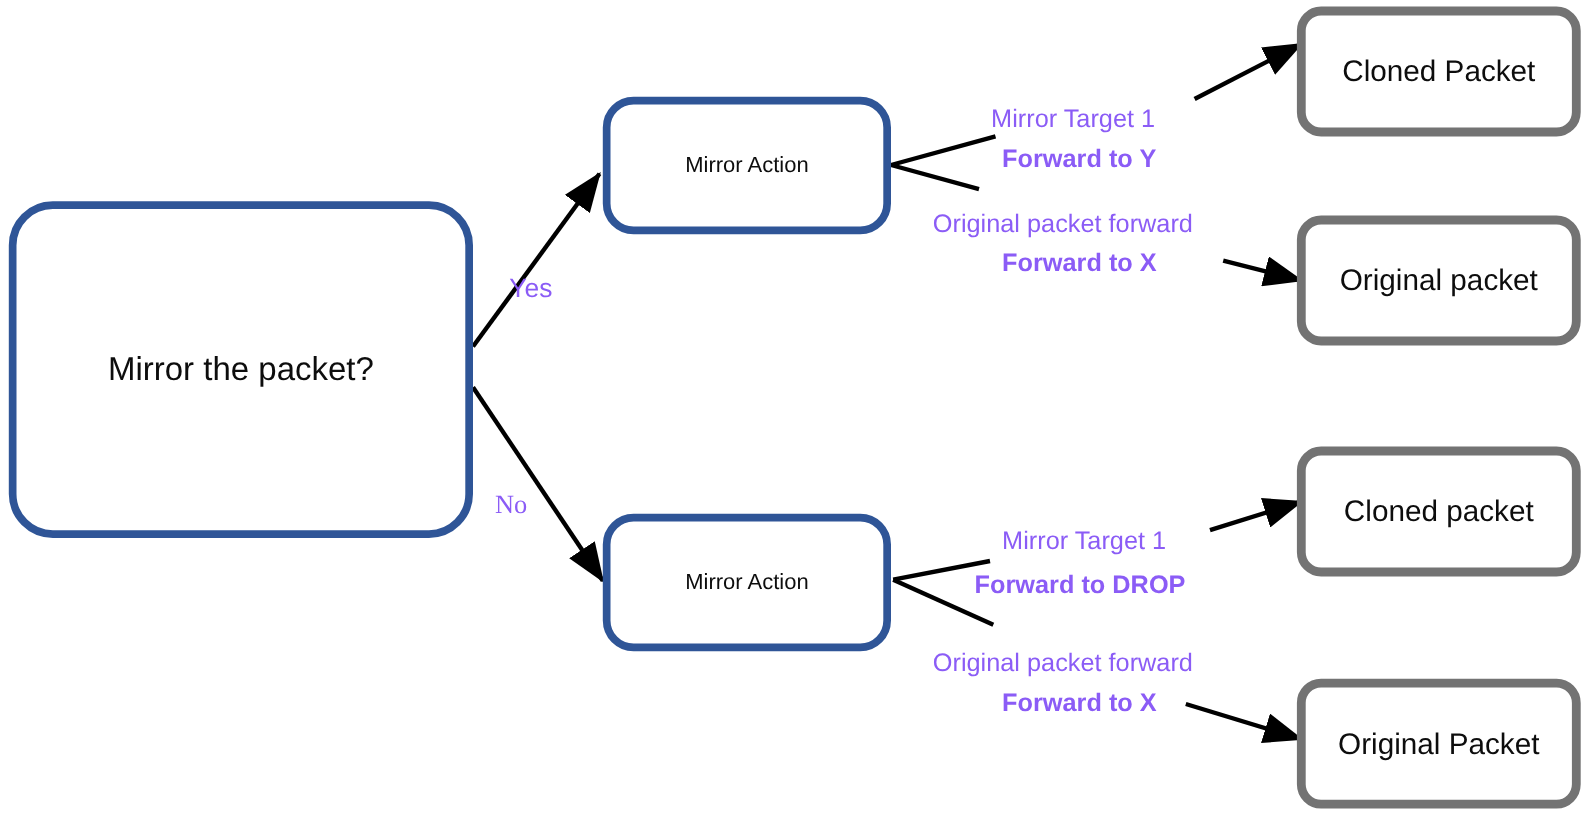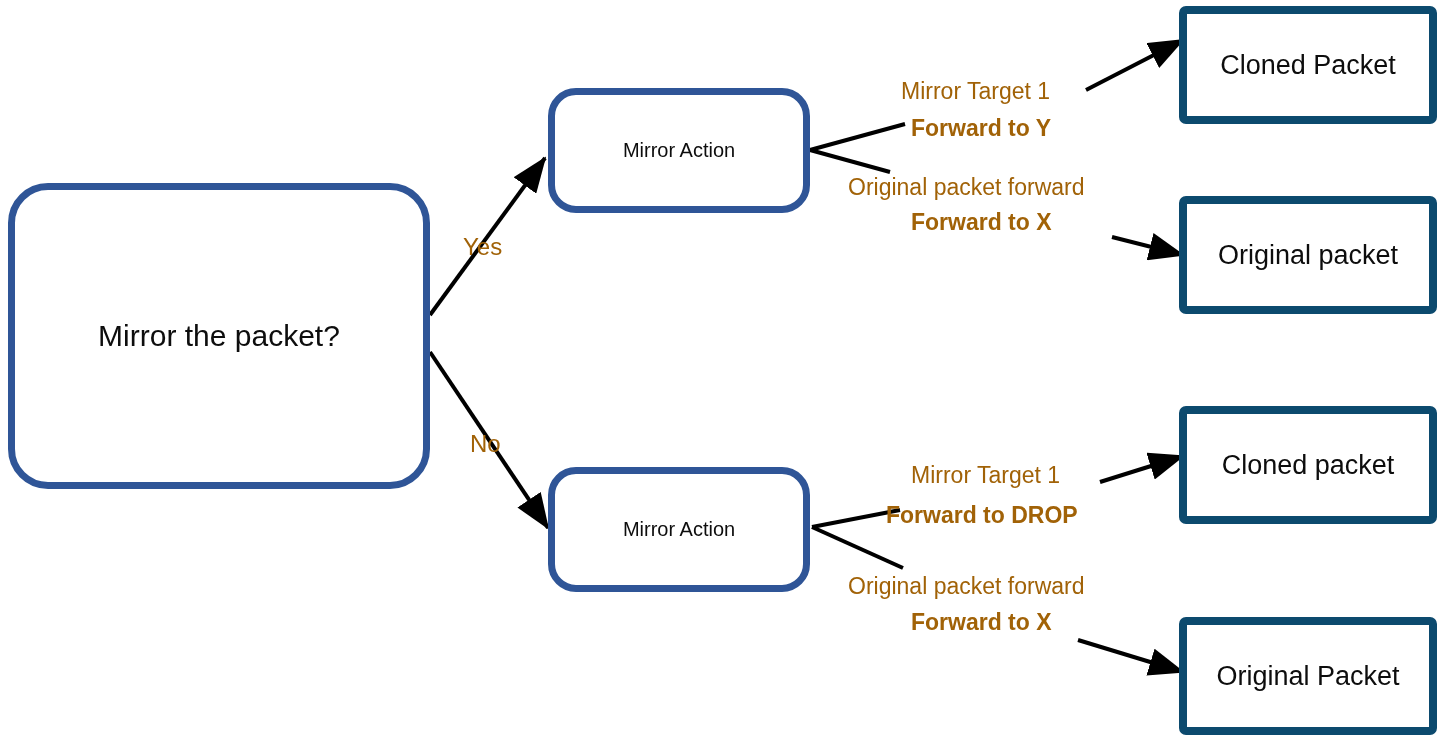--- a/index.html
+++ b/index.html
@@ -29,31 +29,32 @@
     border: 7px solid #2F5597;
     border-radius: 40px;
     font-size: 30px;
   }
   .node-action {
     border: 7px solid #2F5597;
     border-radius: 28px;
     font-size: 20px;
   }
   .node-result {
-    border: 8px solid #0c4a6e;
-    border-radius: 7px;
+    border: 8px solid #737373;
+    border-radius: 22px;
     font-size: 27px;
     text-align: center;
   }
   .edge-label {
     position: absolute;
-    color: #a16207;
+    color: #8b5cf6;
     font-size: 23px;
     white-space: nowrap;
     line-height: 1.15;
+    margin-top: 16px;
   }
   .edge-label.bold {
     font-weight: bold;
   }
   .edge-label.yesno {
     font-size: 24px;
   }
   svg.wires {
     position: absolute;
     left: 0;
@@ -119,21 +120,21 @@
   <div class="node node-result" style="left:1179px; top:406px; width:258px; height:118px;">
     <span>Cloned packet</span>
   </div>
 
   <div class="node node-result" style="left:1179px; top:617px; width:258px; height:118px;">
     <span>Original Packet</span>
   </div>
 
   <div class="edge-label yesno" style="left:463px; top:233px;">Yes</div>
 
-  <div class="edge-label yesno" style="left:470px; top:430px;">No</div>
+  <div class="edge-label yesno" style="left:450px; top:430px;font-family:Liberation Serif, serif;">No</div>
 
   <div class="edge-label" style="left:901px; top:78px;">Mirror Target 1</div>
 
   <div class="edge-label bold" style="left:911px; top:115px;text-align:right;">Forward to Y</div>
 
   <div class="edge-label" style="left:848px; top:174px;">Original packet forward</div>
 
   <div class="edge-label bold" style="left:911px; top:209px;">Forward to X</div>
 
   <div class="edge-label" style="left:911px; top:462px;">Mirror Target 1</div>

